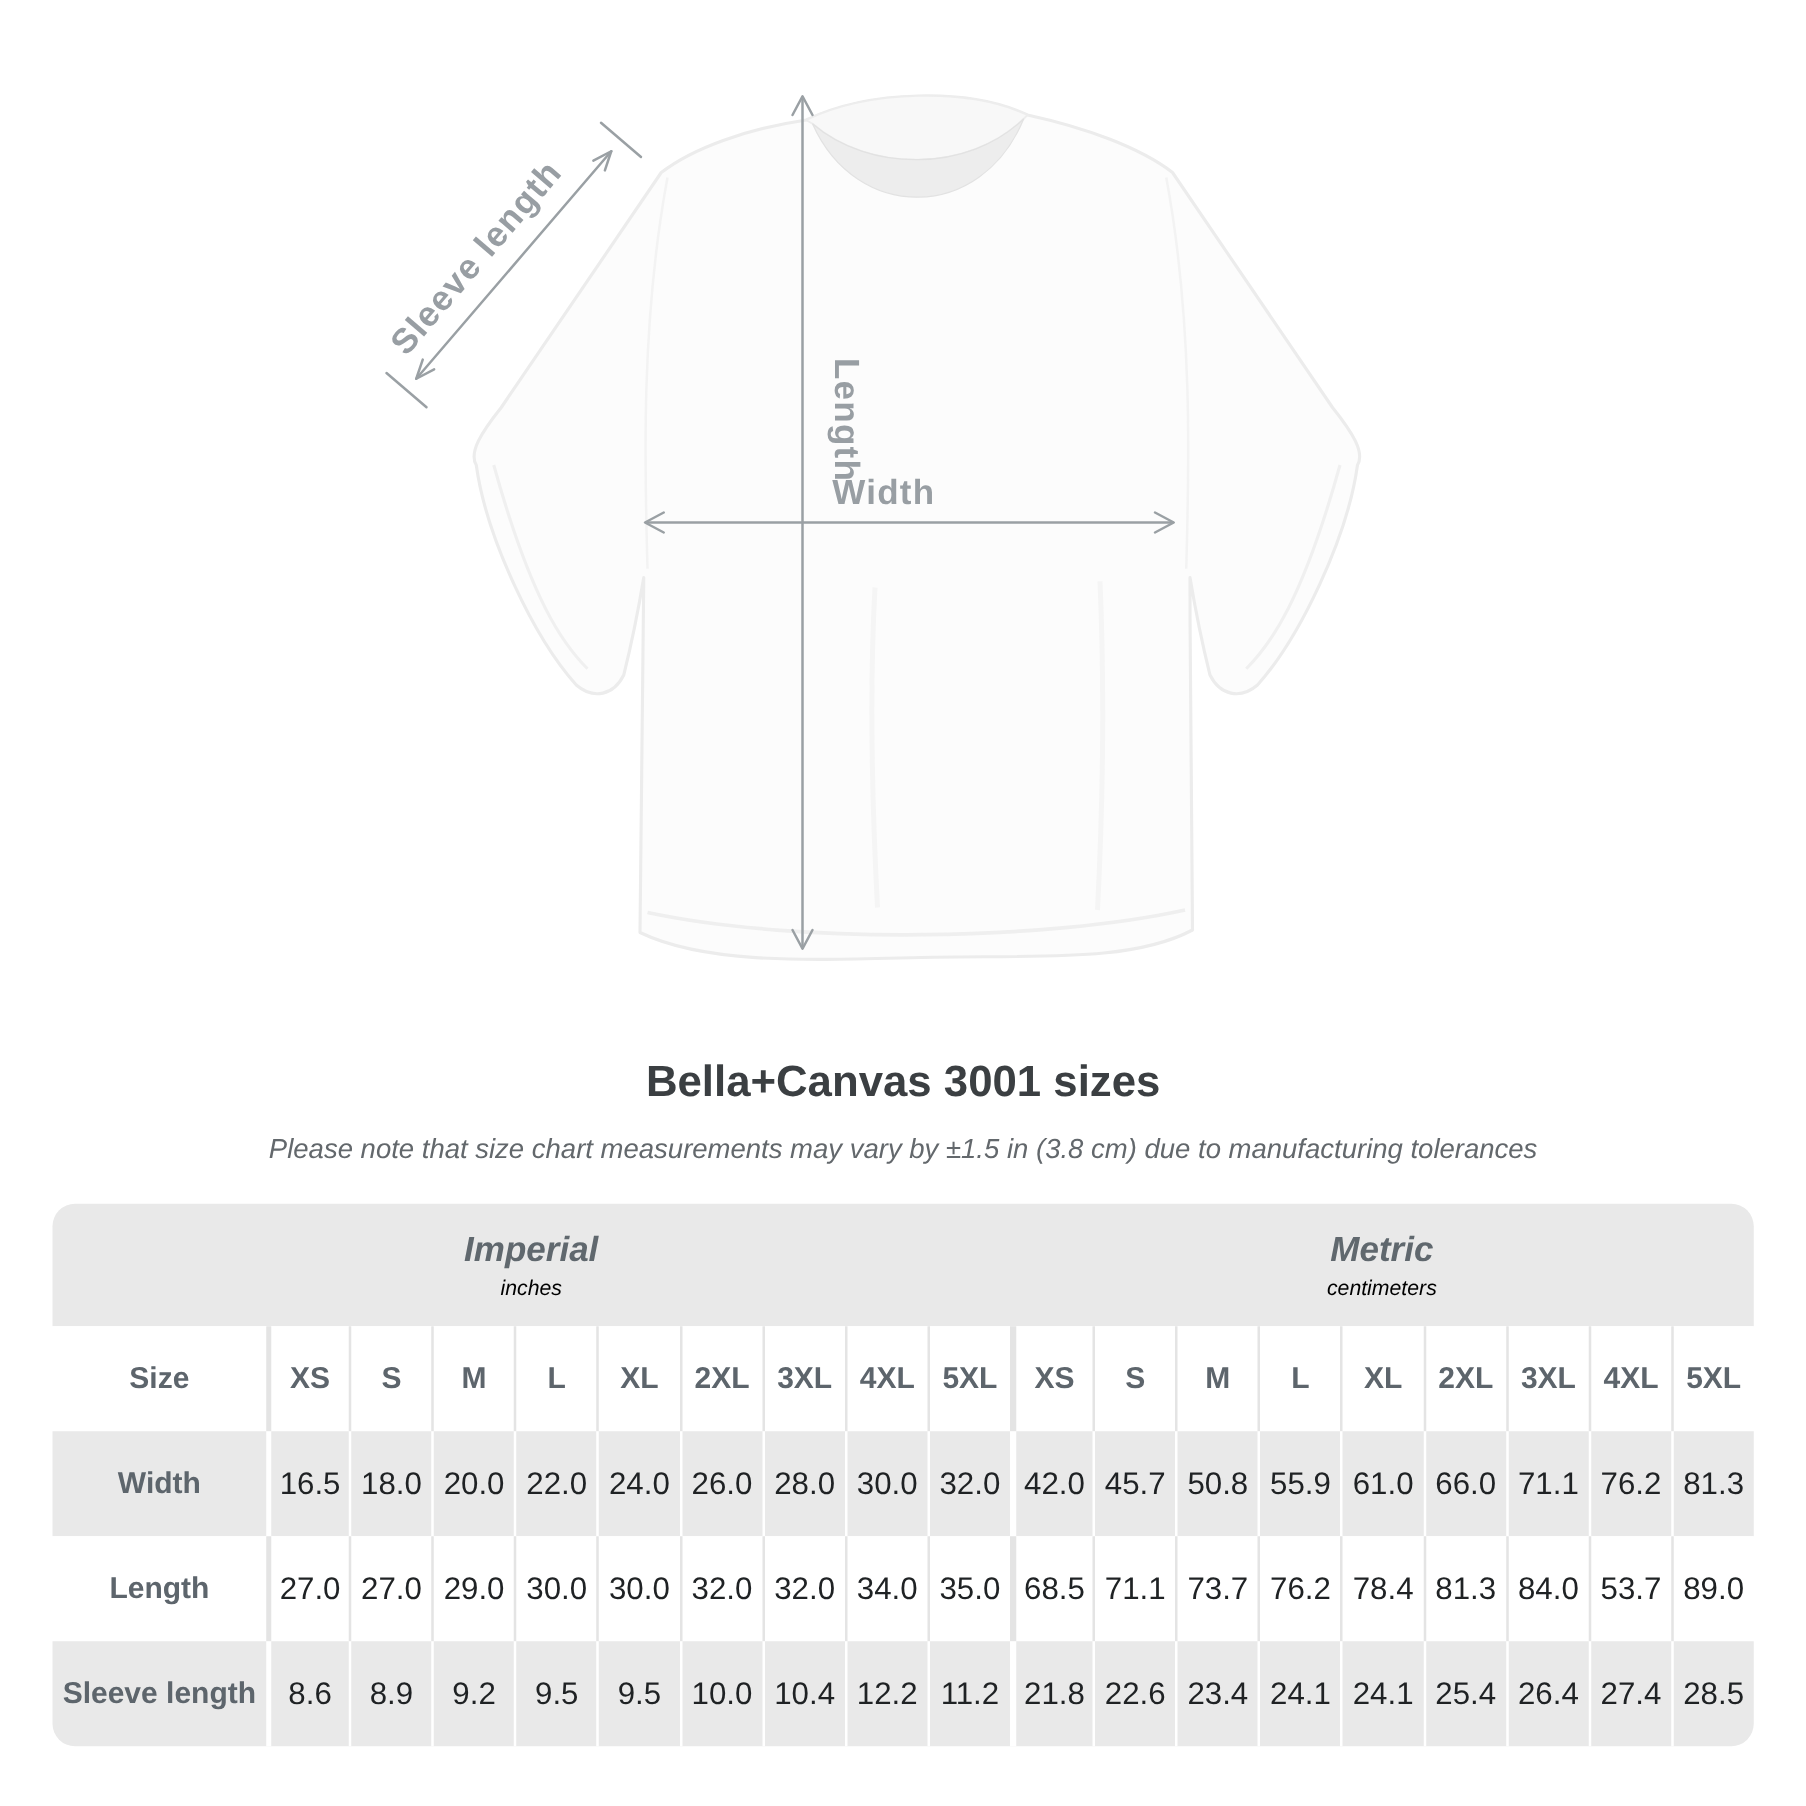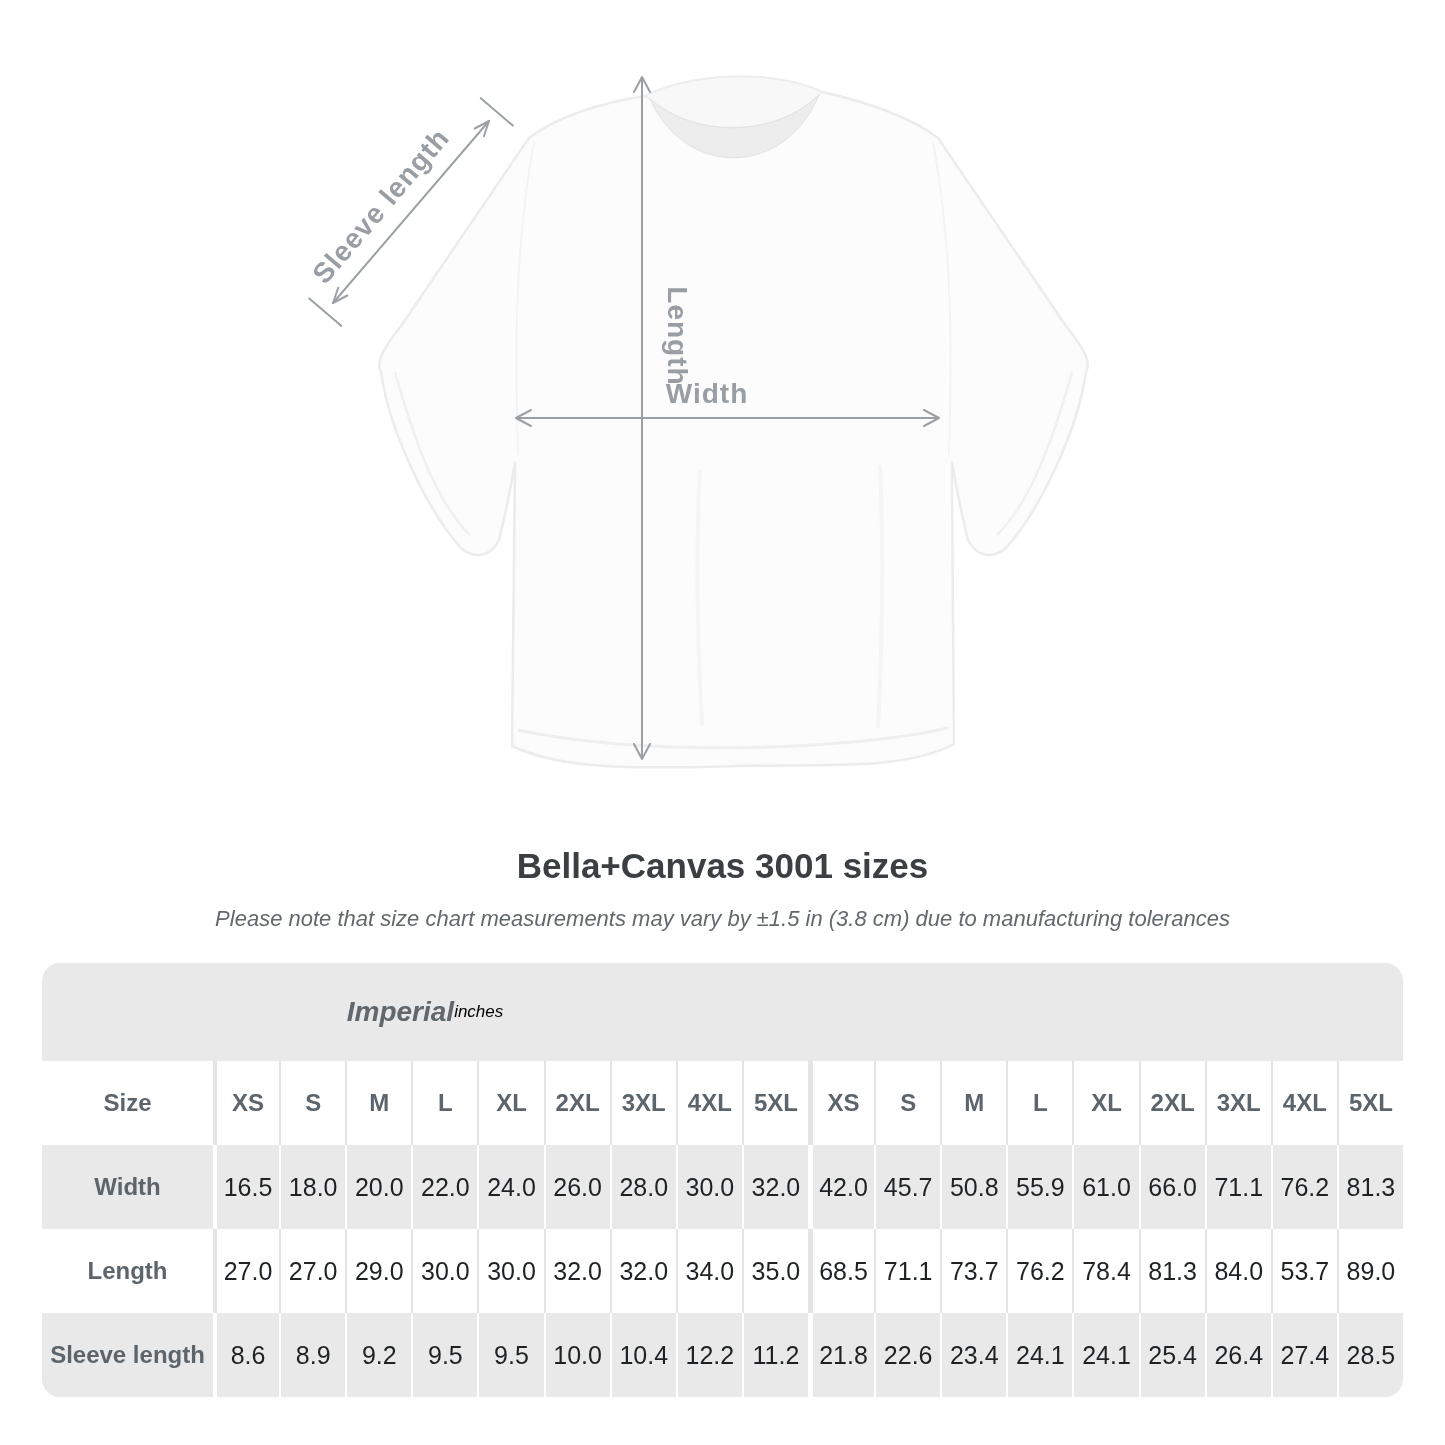--- a/index.html
+++ b/index.html
@@ -13,21 +13,21 @@
 
   
   .title{position:absolute;top:846px;left:0;width:100%;text-align:center;margin:0;
          font-size:35px;font-weight:bold;color:#3b3f42;}
   .subtitle{position:absolute;top:906px;left:0;width:100%;text-align:center;margin:0;
             font-size:22px;font-style:italic;color:#63686c;}
 
   
   .size-table{position:absolute;left:42px;top:963px;width:1361px;}
   .band{height:98px;background:#e9e9e9;border-radius:18px 18px 0 0;display:flex;}
-  .band-half{display:flex;flex-direction:row;align-items:center;justify-content:center;row-gap:5px;}
+  .band-half{display:flex;flex-direction:column;align-items:center;justify-content:center;row-gap:5px;}
   .band-half.left{flex:0 0 calc(171px + (100% - 171px)/2);}
   .band-half.right{flex:1 1 auto;}
   .g-title{font-size:28px;font-weight:bold;font-style:italic;color:#60686e;}
   .g-unit{font-size:17px;font-style:italic;color:#000000;}
 
   .trow{display:grid;grid-template-columns:171px repeat(18,1fr);height:84px;}
   .trow.white{background:#ffffff;text-align:right;}
   .trow.gray{background:#e9e9e9;}
   .trow:last-child{border-radius:0 0 18px 18px;}
 
@@ -104,20 +104,24 @@
   </div>
 
   <h1 class="title">Bella+Canvas 3001 sizes</h1>
   <p class="subtitle">Please note that size chart measurements may vary by ±1.5 in (3.8 cm) due to manufacturing tolerances</p>
 
   <div class="size-table">
     <div class="band">
       <div class="band-half left">
         <div class="g-title">Imperial</div>
         <div class="g-unit">inches</div>
+      </div>
+      <div class="band-half right">
+        <div class="g-title">Metric</div>
+        <div class="g-unit">centimeters</div>
       </div>
     </div>
     <div id="table-rows">
         <div class="trow white">
           <div class="cell head">Size</div>
           <div class="cell head sep-size">XS</div>
           <div class="cell head sep">S</div>
           <div class="cell head sep">M</div>
           <div class="cell head sep">L</div>
           <div class="cell head sep">XL</div>

